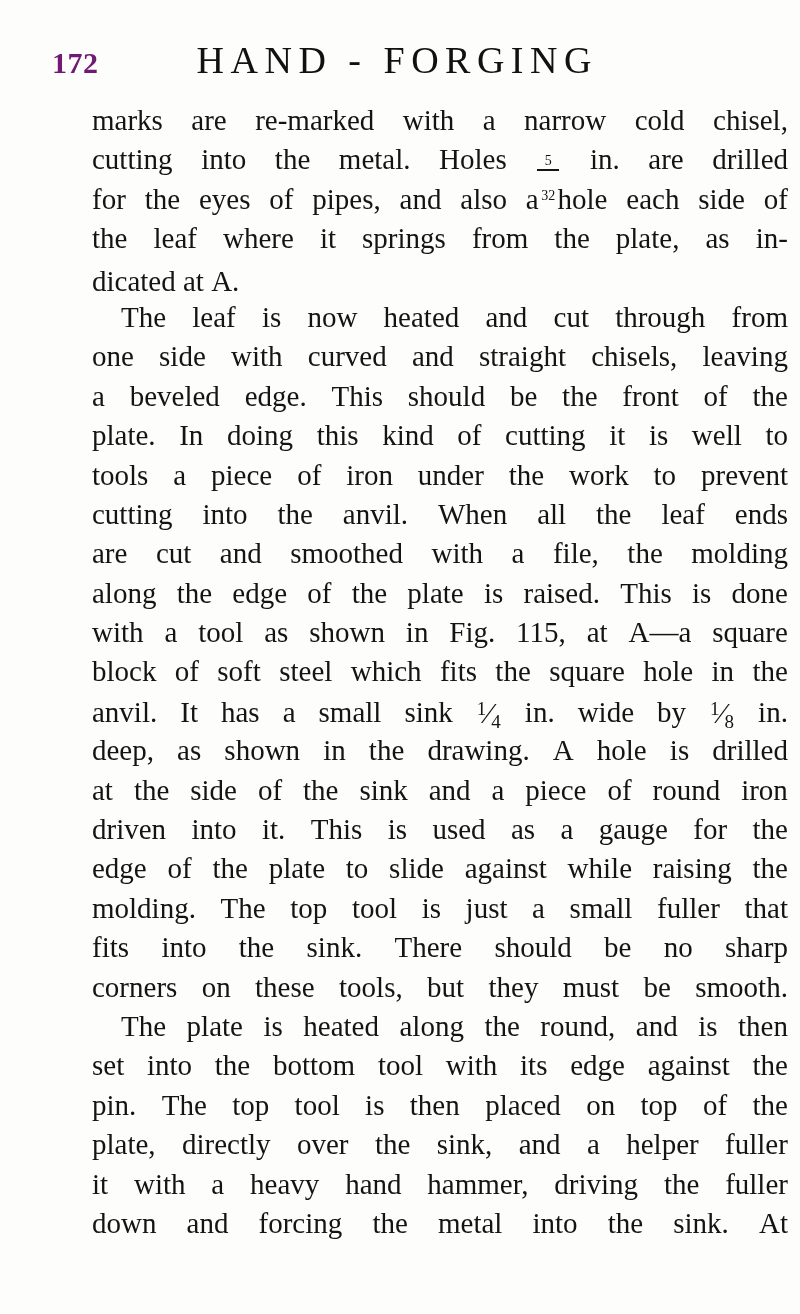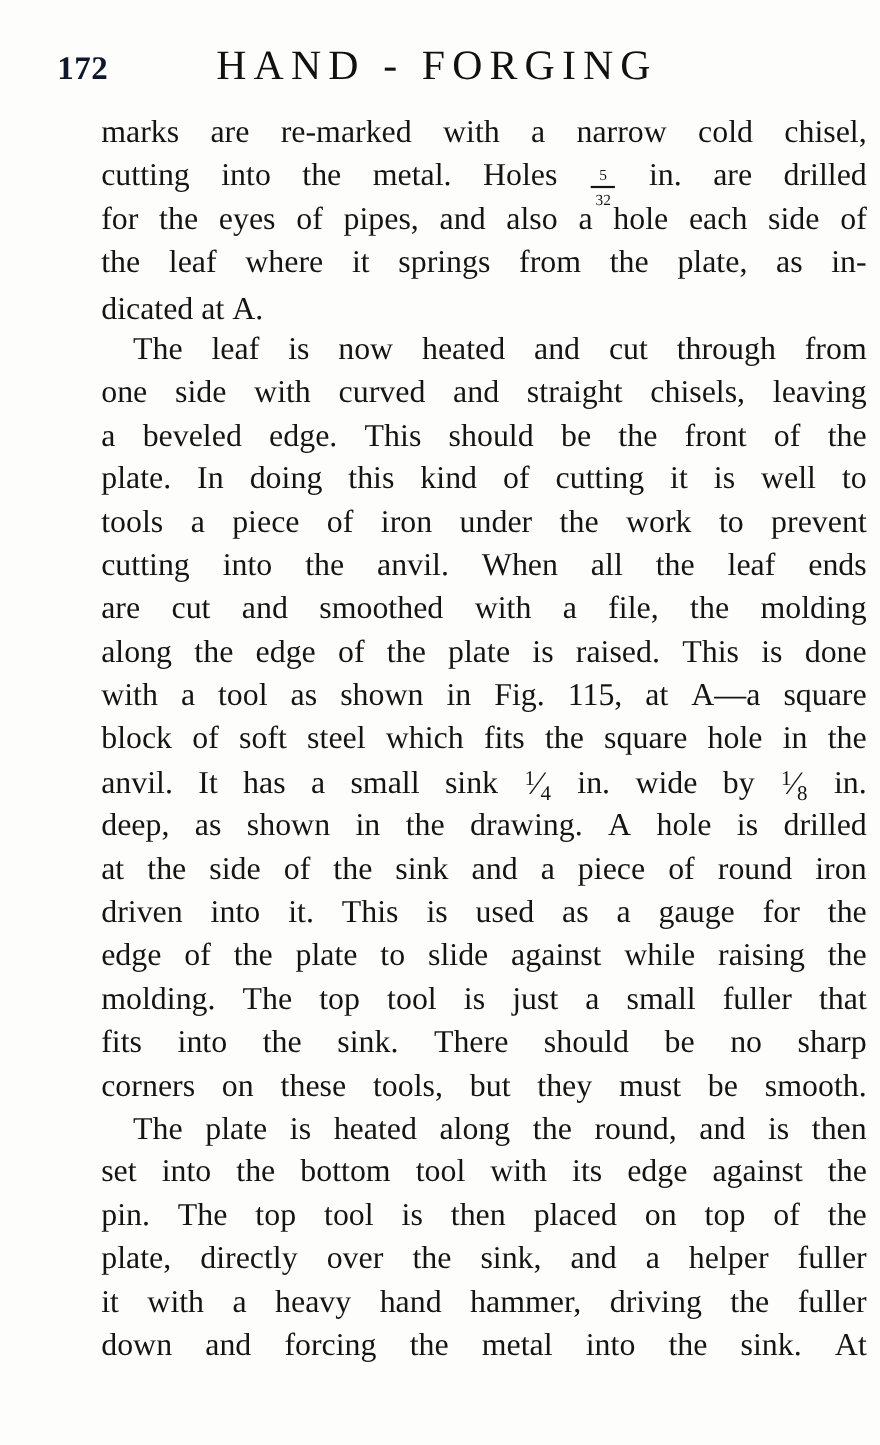--- a/index.html
+++ b/index.html
@@ -30,21 +30,21 @@
     top: 38px;
     width: 696px;
     height: 40px;
     display: flex;
     align-items: baseline;
   }
   .folio {
     font-weight: bold;
     font-size: 30px;
     letter-spacing: 0.5px;
-    color: #0f172a;
+    color: #701a75;
     flex: 0 0 auto;
   }
   .head-title {
     flex: 1 1 auto;
     text-align: center;
     font-size: 38px;
     letter-spacing: 6.5px;
     color: #111111;
     padding-right: 52px;
     white-space: pre;
@@ -104,21 +104,21 @@
   .frac-stack .num {
     padding-bottom: 1px;
   }
   .frac-stack .bar {
     width: 100%;
     min-width: 22px;
     height: 1.6px;
     background: #141414;
   }
   .frac-stack .den {
-    padding-top: 5px;
+    padding-top: 18px;
   }
 
   
   .frac-diag {
     display: inline-block;
     position: relative;
     font-size: 29px;
     white-space: pre;
     margin: 0 1px;
   }

